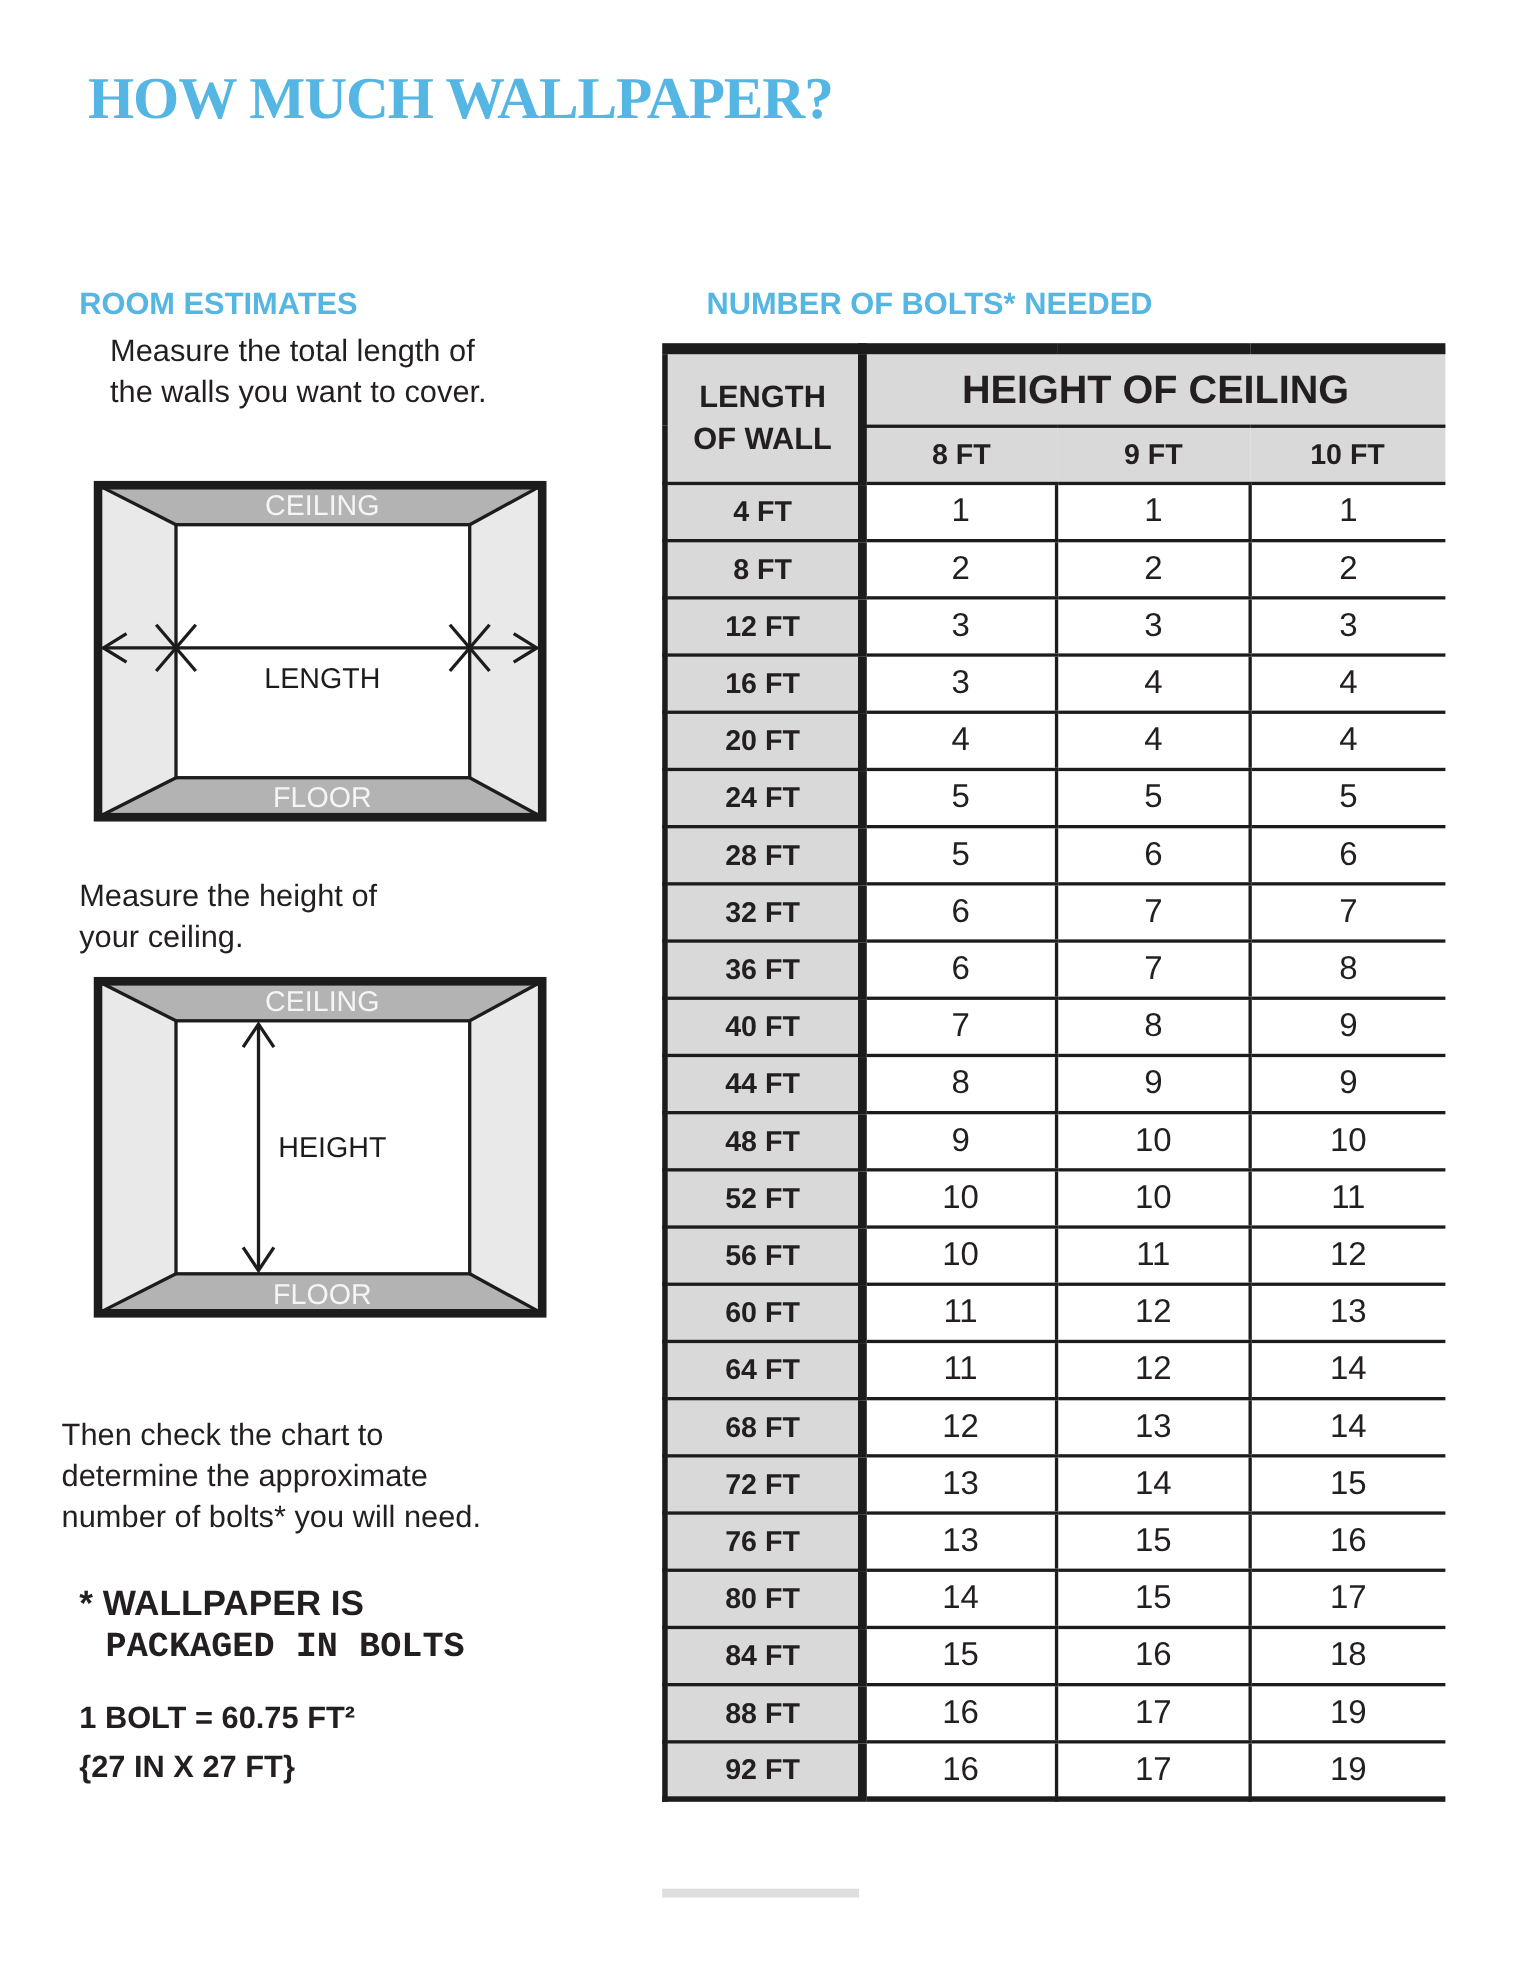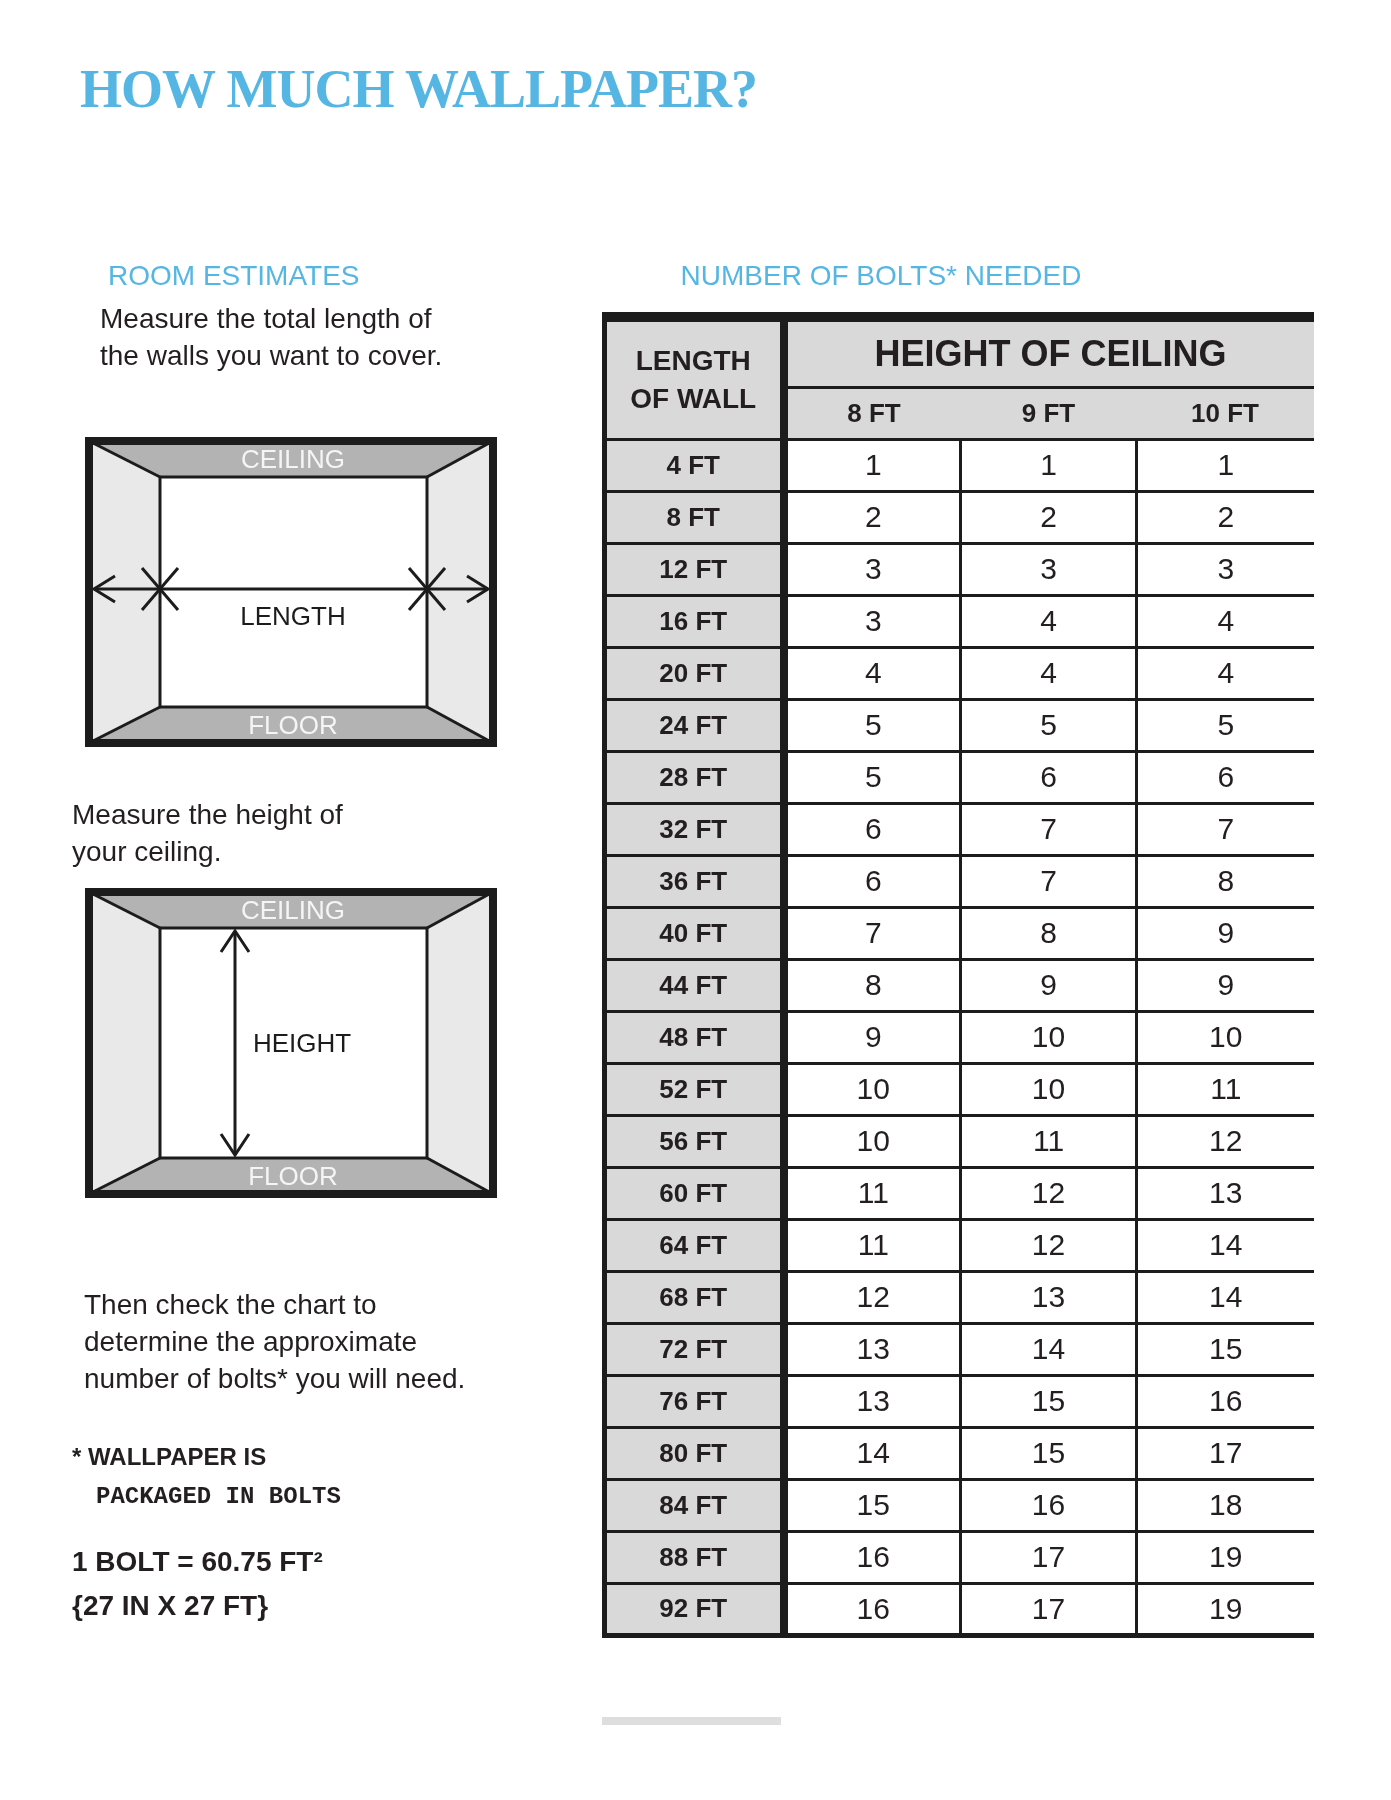--- a/index.html
+++ b/index.html
@@ -4,30 +4,30 @@
 <style>
   :root { --accent:#55b6e3; --ink:#231f20; --line:#1c1c1c; --cellgray:#d9d9d9; }
   * { margin:0; padding:0; box-sizing:border-box; }
   body { width:1391px; height:1800px; background:#ffffff; position:relative;
          font-family:"Liberation Sans", sans-serif; color:var(--ink); }
   .abs { position:absolute; }
 
   .page-title { left:80px; top:58px; font-size:54px; font-weight:bold;
                 color:var(--accent); letter-spacing:-1px;font-family:Liberation Serif, serif; }
 
-  .section-heading { font-size:28px; font-weight:normal; color:var(--accent);margin-left:36px; }
+  .section-heading { font-size:28px; font-weight:bold; color:var(--accent); }
   .h-room  { left:72px; top:260px; }
   .h-table { left:602px; top:260px; width:486px; text-align:center; }
 
   .para { font-size:28px; line-height:37px; white-space:pre-line; color:var(--ink); }
   .p1 { left:72px; top:300px;margin-left:28px; }
   .p2 { left:72px; top:796px; }
-  .p3 { left:84px; top:1286px; }
-
-  .footnote { left:72px; top:1437px; font-size:24px; font-weight:bold; line-height:40px; }
+  .p3 { left:56px; top:1286px; }
+
+  .footnote { left:72px; top:1437px; font-size:32px; font-weight:bold; line-height:40px; }
   .footnote .indent { padding-left:24px;font-family:Liberation Mono, monospace; }
   .boltinfo { left:72px; top:1540px; font-size:28px; font-weight:bold; line-height:44px; }
 
   .diagram { display:block; }
   .d1 { left:85px; top:437px; }
   .d2 { left:85px; top:888px; }
   .svg-label-light { font-size:26px; fill:#f5f5f5; font-family:"Liberation Sans",sans-serif; }
   .svg-label-dark  { font-size:26px; fill:#1c1c1c; font-family:"Liberation Sans",sans-serif; }
 
   table.bolt-table { position:absolute; left:602px; top:312px; width:709px;

